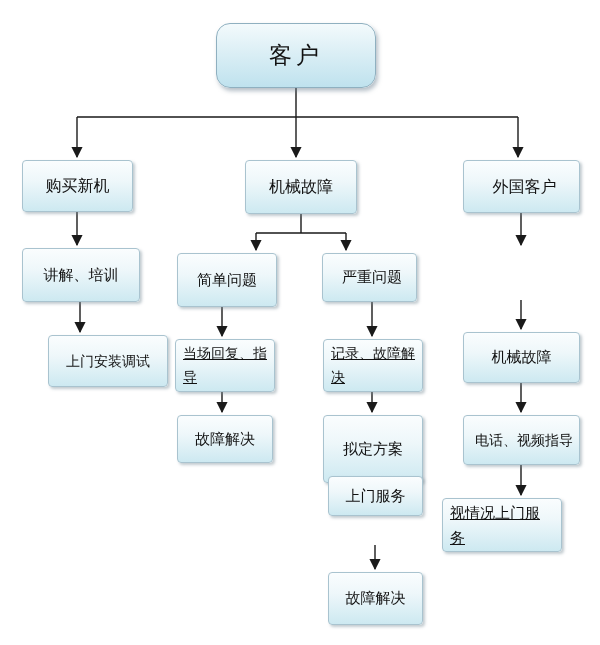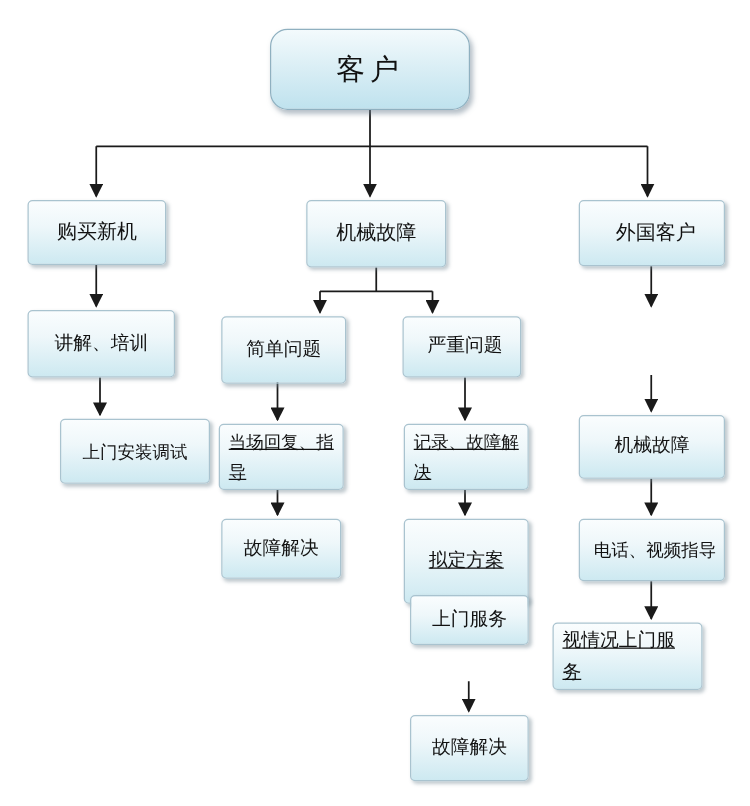--- a/index.html
+++ b/index.html
@@ -119,21 +119,21 @@
   </div>
   <div class="node wrap" style="left:175px; top:339px; width:100px; height:53px;">
     <span>当场回复、指导</span>
   </div>
   <div class="node" style="left:177px; top:415px; width:96px; height:48px;">
     <span>故障解决</span>
   </div>
   <div class="node wrap" style="left:323px; top:339px; width:100px; height:53px;">
     <span>记录、故障解决</span>
   </div>
-  <div class="node" style="left:323px; top:415px; width:100px; height:68px;text-decoration:underline;">
+  <div class="node" style="left:323px; top:415px; width:100px; height:68px;">
     <span>拟定方案</span>
   </div>
   <div class="node" style="left:328px; top:476px; width:95px; height:40px;text-align:right;">
     <span>上门服务</span>
   </div>
   <div class="node" style="left:328px; top:572px; width:95px; height:53px;">
     <span>故障解决</span>
   </div>
 
   <div class="node" style="left:463px; top:160px; width:117px; height:53px; font-size:16px;padding-left:12px;">

